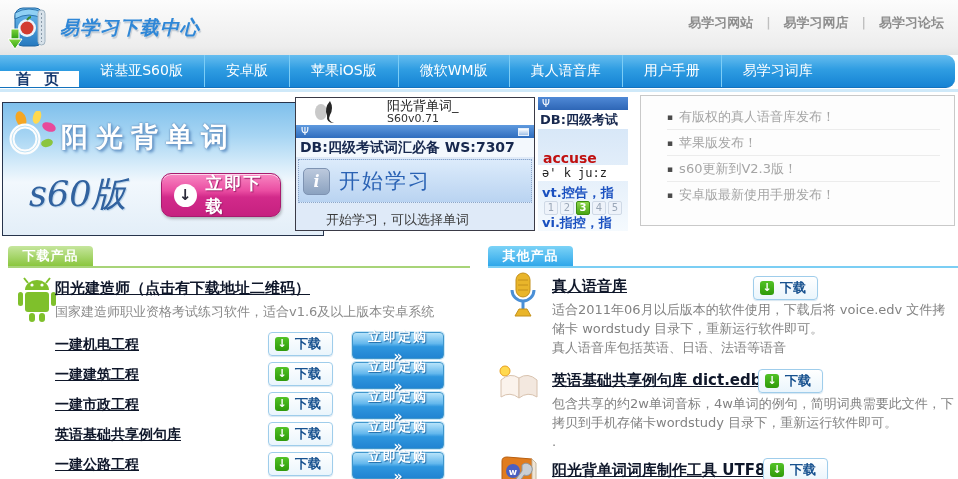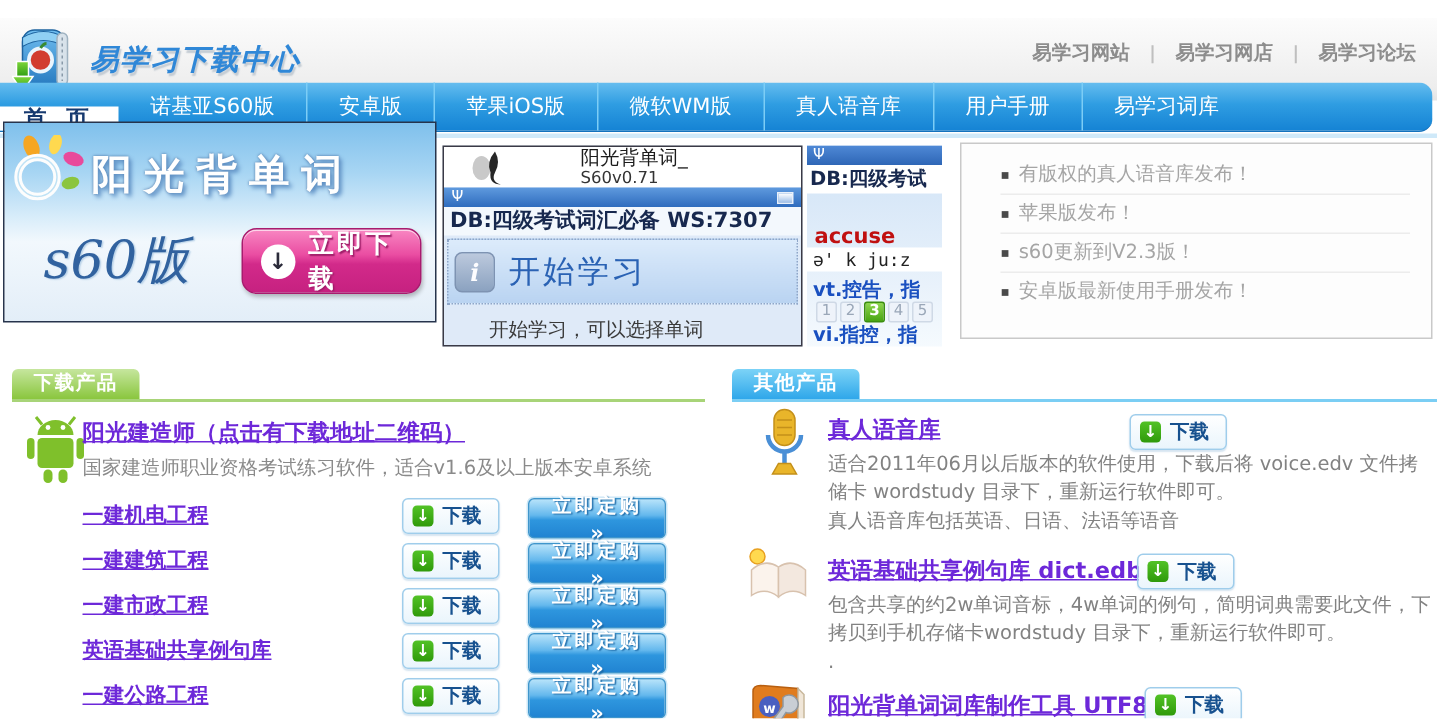--- a/index.html
+++ b/index.html
@@ -1,21 +1,21 @@
 <!DOCTYPE html>
 <html><head>
 <meta charset="utf-8">
 <style>
   html,body{margin:0;padding:0;}
   body{width:958px;height:479px;overflow:hidden;background:#fff;
        font-family:"DejaVu Sans","Liberation Sans",sans-serif;}
   .page{position:relative;width:958px;height:479px;overflow:hidden;background:#fff;}
 
   
-  .hdr{position:absolute;left:0;top:12px;width:958px;height:55px;
+  .hdr{position:absolute;left:0;top:0;width:958px;height:55px;
        background:linear-gradient(180deg,#fcfcfc 0%,#ededed 85%,#e4e4e4 100%);}
   .logo{position:absolute;left:8px;top:5px;width:46px;height:45px;}
   .logo-title{position:absolute;left:60px;top:15px;font-size:19px;font-weight:bold;font-style:italic;
        color:#2f87d7;text-shadow:1px 2px 1px #c3cbd3;letter-spacing:1px;}
   .toplinks{position:absolute;right:14px;top:14px;display:flex;align-items:center;gap:13px;
        font-size:13px;color:#8d8d8d;font-weight:bold;}
   .toplinks .sep{color:#bfbfbf;font-size:12px;}
   .toplinks a{color:#8d8d8d;text-decoration:none;cursor:pointer;}
 
   
@@ -24,23 +24,23 @@
        border-radius:0 9px 9px 0;border-bottom:1px solid #1372bd;box-sizing:border-box;}
   .nav-item{display:flex;align-items:center;padding:0 21px;color:#fff;font-size:14px;cursor:pointer;
        position:relative;}
   .nav-item + .nav-item{border-left:1px solid #7ccdf6;}
   .nav-item.home{background:#fff;color:#16396f;font-weight:bold;font-size:15px;letter-spacing:4px;
        padding:0 16px;border-left:none;margin-top:16px;}
   .nav-item.home + .nav-item{border-left:none;}
   .navline{position:absolute;left:0;top:89px;width:958px;height:3px;background:#cfe9f9;}
 
   
-  .banner{position:absolute;left:2px;top:81px;width:287px;height:132px;border:1px solid #27344c;
+  .banner{position:absolute;left:2px;top:102px;width:287px;height:132px;border:1px solid #27344c;
        background:linear-gradient(180deg,#7fc0ec 0%,#a7d5f3 25%,#d9edfa 48%,#f2f8fd 60%,#e3eef8 100%);
-       overflow:hidden;}
+       overflow:hidden;padding-left:33px;}
   .banner-flower{position:absolute;left:4px;top:8px;width:52px;height:52px;}
   .banner-title{position:absolute;left:58px;top:16px;font-size:27px;font-weight:bold;color:#fff;
        letter-spacing:8px;text-shadow:2px 2px 3px #5d8fc4,0 0 2px #4a6f9e;}
   .banner-ed{position:absolute;left:26px;top:68px;font-size:35px;font-style:italic;color:#31629f;
        font-family:"DejaVu Serif","Liberation Serif",serif;text-shadow:1px 1px 1px #b9d2e8;}
   .banner-btn{position:absolute;left:158px;top:70px;width:120px;height:44px;border-radius:10px;cursor:pointer;
        background:linear-gradient(180deg,#f887c2 0%,#ea4da2 40%,#d22a8a 55%,#c62180 100%);
        border:1px solid #a81b6e;box-shadow:inset 0 1px 0 rgba(255,255,255,.65),1px 2px 3px rgba(0,0,0,.25);
        display:flex;align-items:center;gap:9px;padding-left:12px;box-sizing:border-box;}
   .banner-btn .circ{width:23px;height:23px;border-radius:50%;background:#fff;color:#2b2b3a;
@@ -101,21 +101,21 @@
        background:linear-gradient(180deg,#c6e69e 0%,#8ac63e 100%);color:#fff;font-size:13px;font-weight:bold;
        text-align:center;line-height:20px;letter-spacing:1px;}
   .line-green{position:absolute;left:8px;top:266px;width:462px;height:2px;background:#a8d478;}
   .tab-blue{position:absolute;left:488px;top:246px;width:85px;height:20px;border-radius:4px 4px 0 0;
        background:linear-gradient(180deg,#7cd3f7 0%,#2fa7ea 100%);color:#fff;font-size:13px;font-weight:bold;
        text-align:center;line-height:20px;letter-spacing:1px;}
   .line-blue{position:absolute;left:488px;top:266px;width:470px;height:2px;background:#7bcef4;}
 
   
   .android-ic{position:absolute;left:14px;top:274px;width:46px;height:50px;}
-  a.plink{color:#6d28d9;font-weight:bold;text-decoration:underline;cursor:pointer;}
+  a.plink{color:#0f172a;font-weight:bold;text-decoration:underline;cursor:pointer;}
   .prod-title{position:absolute;left:55px;top:279px;font-size:15px;white-space:nowrap;}
   .prod-desc{position:absolute;left:55px;top:303px;font-size:13px;color:#8a8a8a;white-space:nowrap;}
   .row{position:absolute;left:55px;width:400px;height:26px;}
   .row a.item-link{font-size:14px;line-height:24px;white-space:nowrap;}
   .btn-dl{position:absolute;left:213px;top:0;height:22px;display:inline-flex;align-items:center;gap:6px;
        padding:0 11px 0 6px;border:1px solid #9fcdeb;border-radius:4px;cursor:pointer;
        background:linear-gradient(180deg,#ffffff 0%,#eaf5fc 100%);box-shadow:0 1px 1px rgba(120,170,210,.3);}
   .btn-dl .dl-ic{width:14px;height:14px;border-radius:3px;color:#fff;font-size:11px;line-height:14px;
        text-align:center;background:linear-gradient(180deg,#52c226 0%,#2f9a0a 100%);font-weight:bold;}
   .btn-dl .dl-lb{font-size:13px;font-weight:bold;color:#17518f;}

